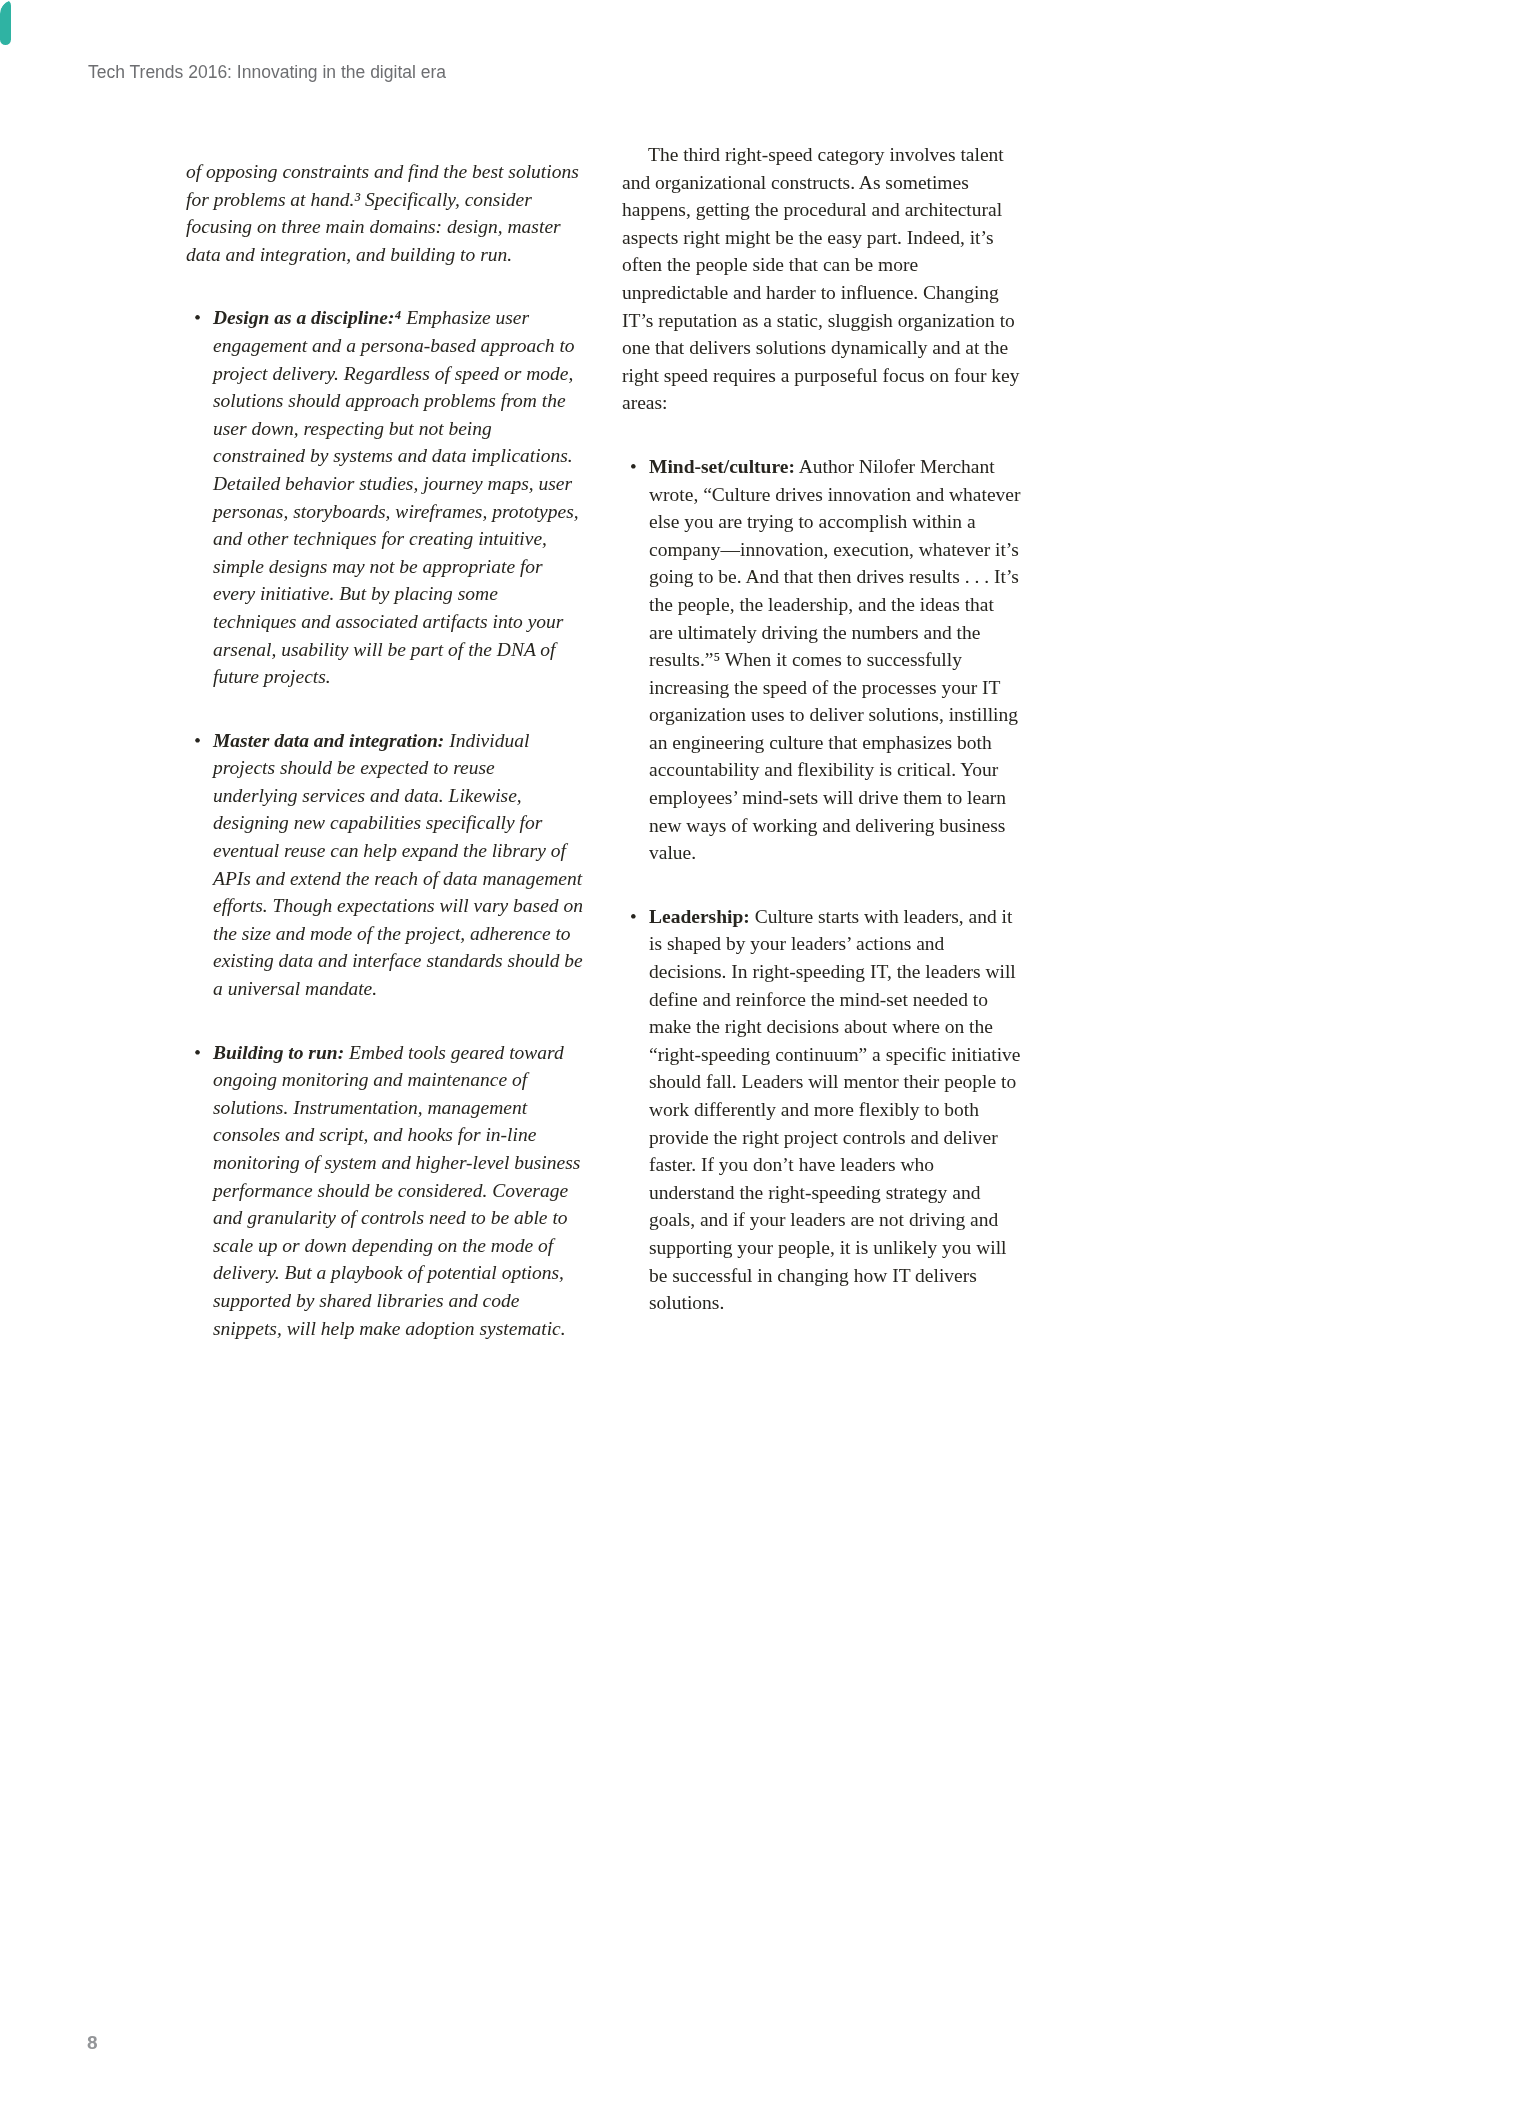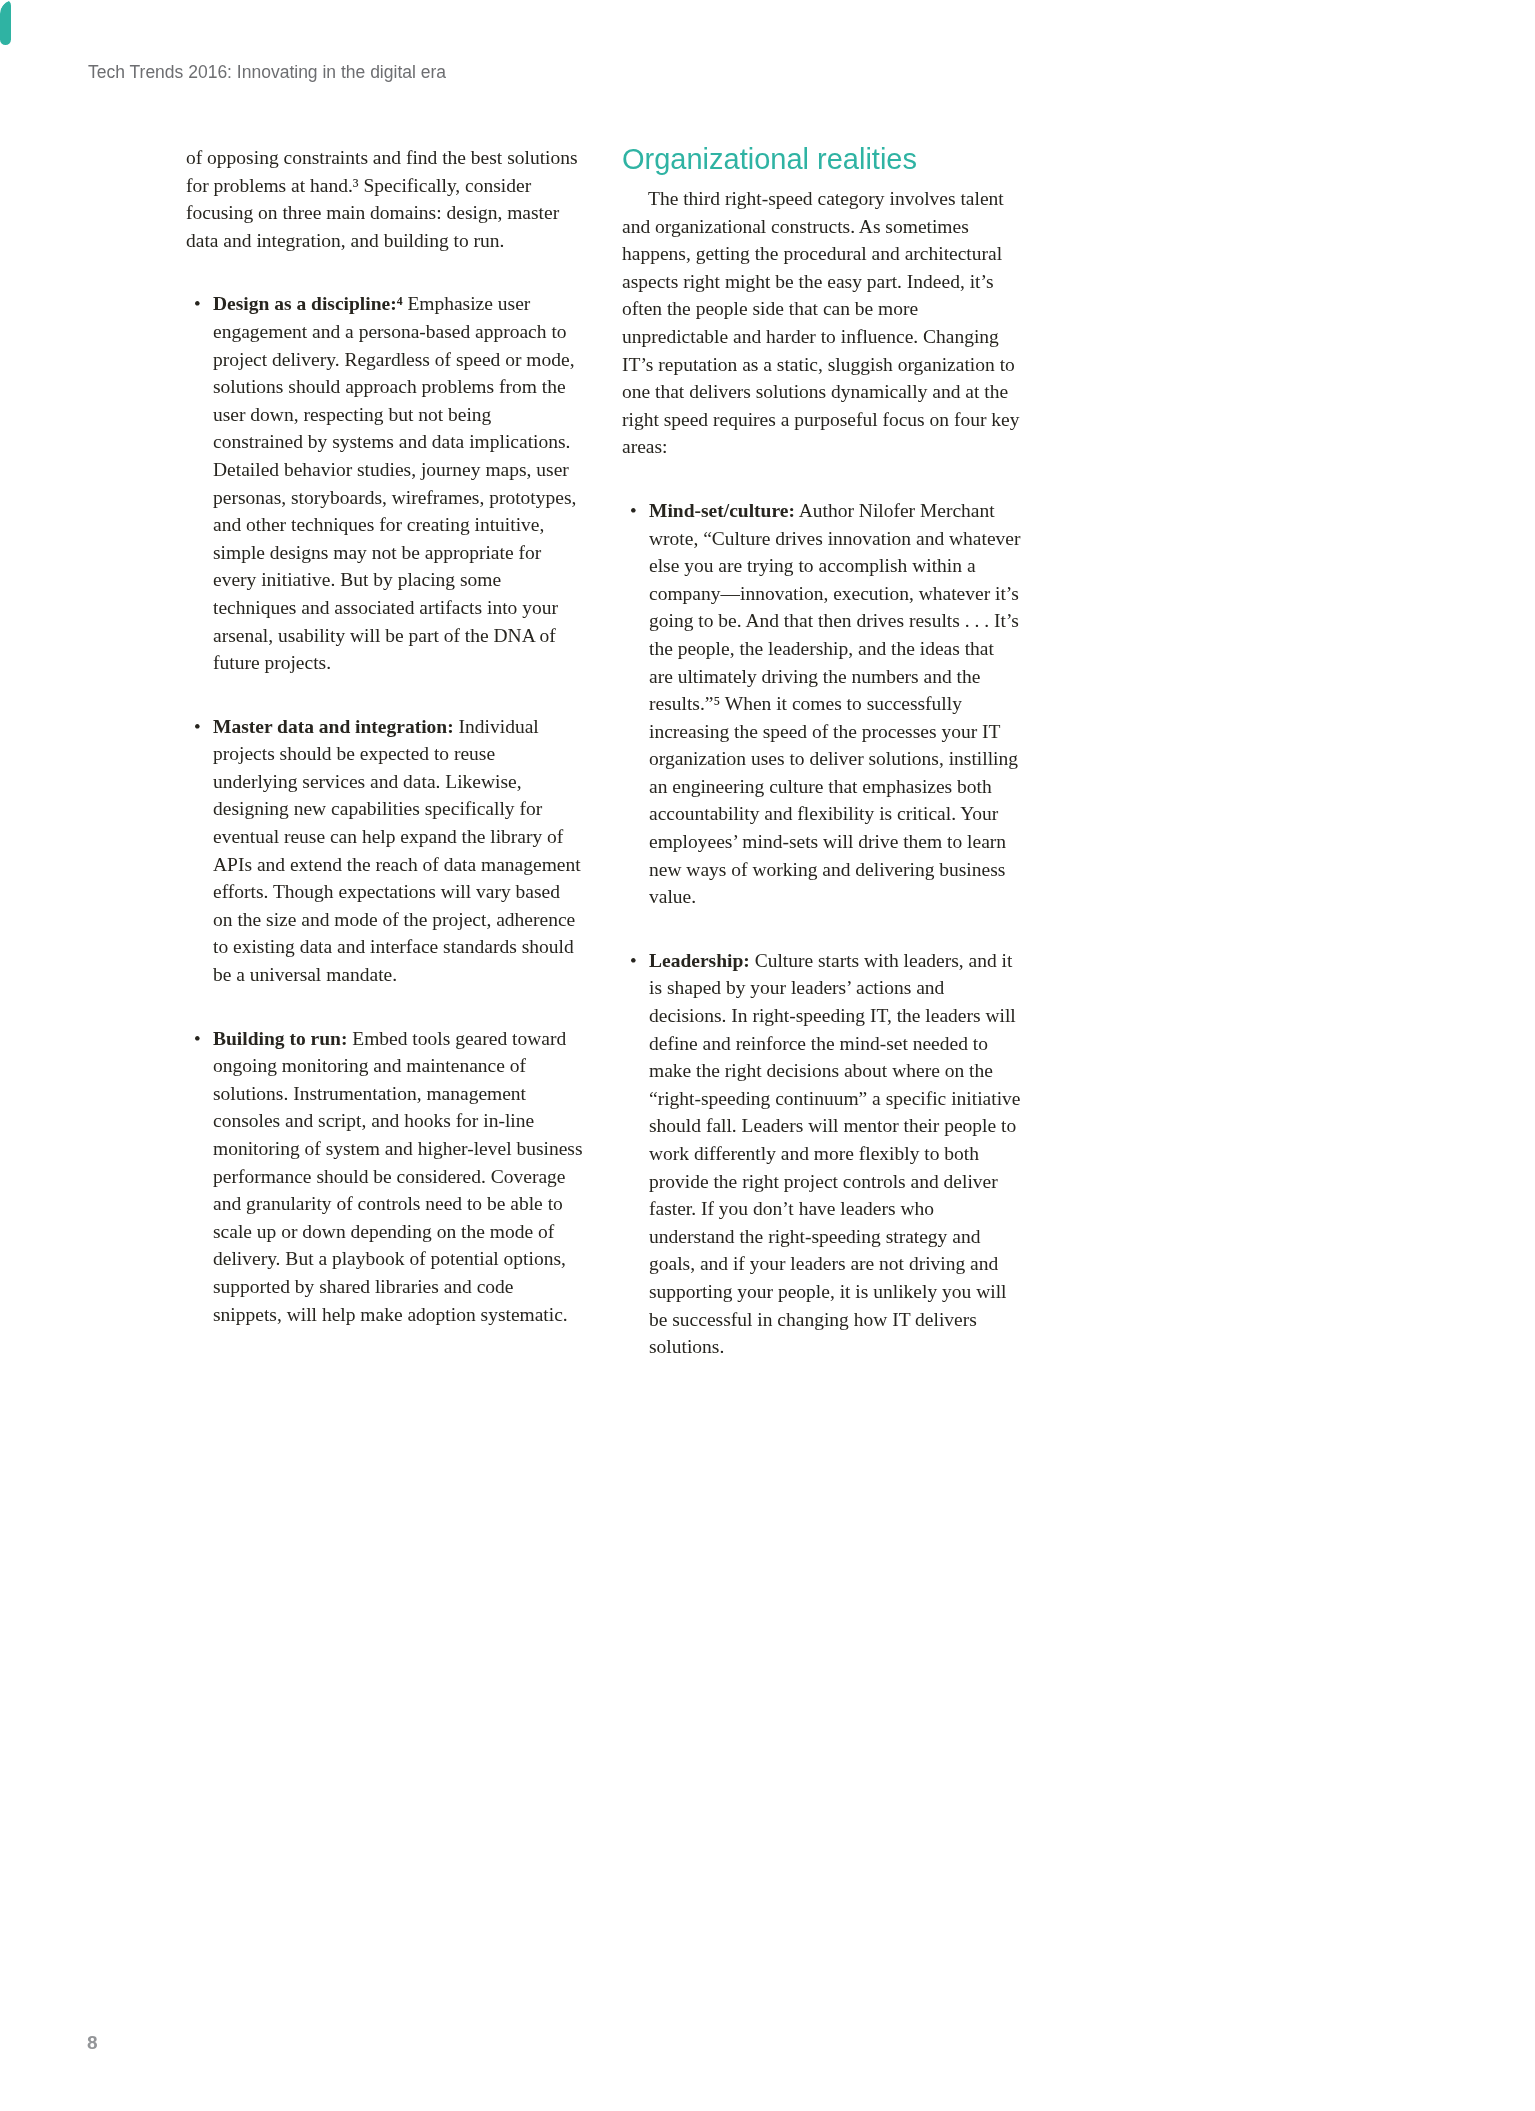--- a/index.html
+++ b/index.html
@@ -25,21 +25,21 @@
     font-family: "Liberation Sans", sans-serif;
     font-size: 17.5px;
     color: #6d6e71;
   }
   .col {
     position: absolute;
     font-size: 19.5px;
     line-height: 27.6px;
     text-align: left;
   }
-  .col-left  { left: 186px; top: 144px; width: 398px; }
+  .col-left  { left: 186px; top: 158px; width: 398px; font-style: italic; }
   .col-right { left: 622px; top: 141px; width: 400px; }
   .section-heading {
     font-family: "Liberation Sans", sans-serif;
     font-weight: 400;
     font-size: 29px;
     line-height: 36px;
     color: #2fb3a3;
     margin-bottom: 8px;
   }
   .indent-first { text-indent: 26px; }
@@ -80,21 +80,20 @@
     <p class="body-text">of opposing constraints and find the best solutions for problems at hand.³ Specifically, consider focusing on three main domains: design, master data and integration, and building to run.</p>
 
     <ul class="bullet-list">
       <li class="bullet-item"><span class="lead">Design as a discipline:⁴</span><span> Emphasize user engagement and a persona-based approach to project delivery. Regardless of speed or mode, solutions should approach problems from the user down, respecting but not being constrained by systems and data implications. Detailed behavior studies, journey maps, user personas, storyboards, wireframes, prototypes, and other techniques for creating intuitive, simple designs may not be appropriate for every initiative. But by placing some techniques and associated artifacts into your arsenal, usability will be part of the DNA of future projects.</span></li>
       <li class="bullet-item"><span class="lead">Master data and integration:</span><span> Individual projects should be expected to reuse underlying services and data. Likewise, designing new capabilities specifically for eventual reuse can help expand the library of APIs and extend the reach of data management efforts. Though expectations will vary based on the size and mode of the project, adherence to existing data and interface standards should be a universal mandate.</span></li>
       <li class="bullet-item"><span class="lead">Building to run:</span><span> Embed tools geared toward ongoing monitoring and maintenance of solutions. Instrumentation, management consoles and script, and hooks for in-line monitoring of system and higher-level business performance should be considered. Coverage and granularity of controls need to be able to scale up or down depending on the mode of delivery. But a playbook of potential options, supported by shared libraries and code snippets, will help make adoption systematic.</span></li>
     </ul>
   </div>
 
   <div class="col col-right">
-    <h2 class="section-heading">Organizational realities</h2>
 
     <p class="body-text indent-first">The third right-speed category involves talent and organizational constructs. As sometimes happens, getting the procedural and architectural aspects right might be the easy part. Indeed, it’s often the people side that can be more unpredictable and harder to influence. Changing IT’s reputation as a static, sluggish organization to one that delivers solutions dynamically and at the right speed requires a purposeful focus on four key areas:</p>
 
     <ul class="bullet-list">
       <li class="bullet-item"><span class="lead">Mind-set/culture:</span><span> Author Nilofer Merchant wrote, “Culture drives innovation and whatever else you are trying to accomplish within a company—innovation, execution, whatever it’s going to be. And that then drives results . . . It’s the people, the leadership, and the ideas that are ultimately driving the numbers and the results.”⁵ When it comes to successfully increasing the speed of the processes your IT organization uses to deliver solutions, instilling an engineering culture that emphasizes both accountability and flexibility is critical. Your employees’ mind-sets will drive them to learn new ways of working and delivering business value.</span></li>
       <li class="bullet-item"><span class="lead">Leadership:</span><span> Culture starts with leaders, and it is shaped by your leaders’ actions and decisions. In right-speeding IT, the leaders will define and reinforce the mind-set needed to make the right decisions about where on the “right-speeding continuum” a specific initiative should fall. Leaders will mentor their people to work differently and more flexibly to both provide the right project controls and deliver faster. If you don’t have leaders who understand the right-speeding strategy and goals, and if your leaders are not driving and supporting your people, it is unlikely you will be successful in changing how IT delivers solutions.</span></li>
     </ul>
   </div>
 
   <div class="page-number">8</div>

